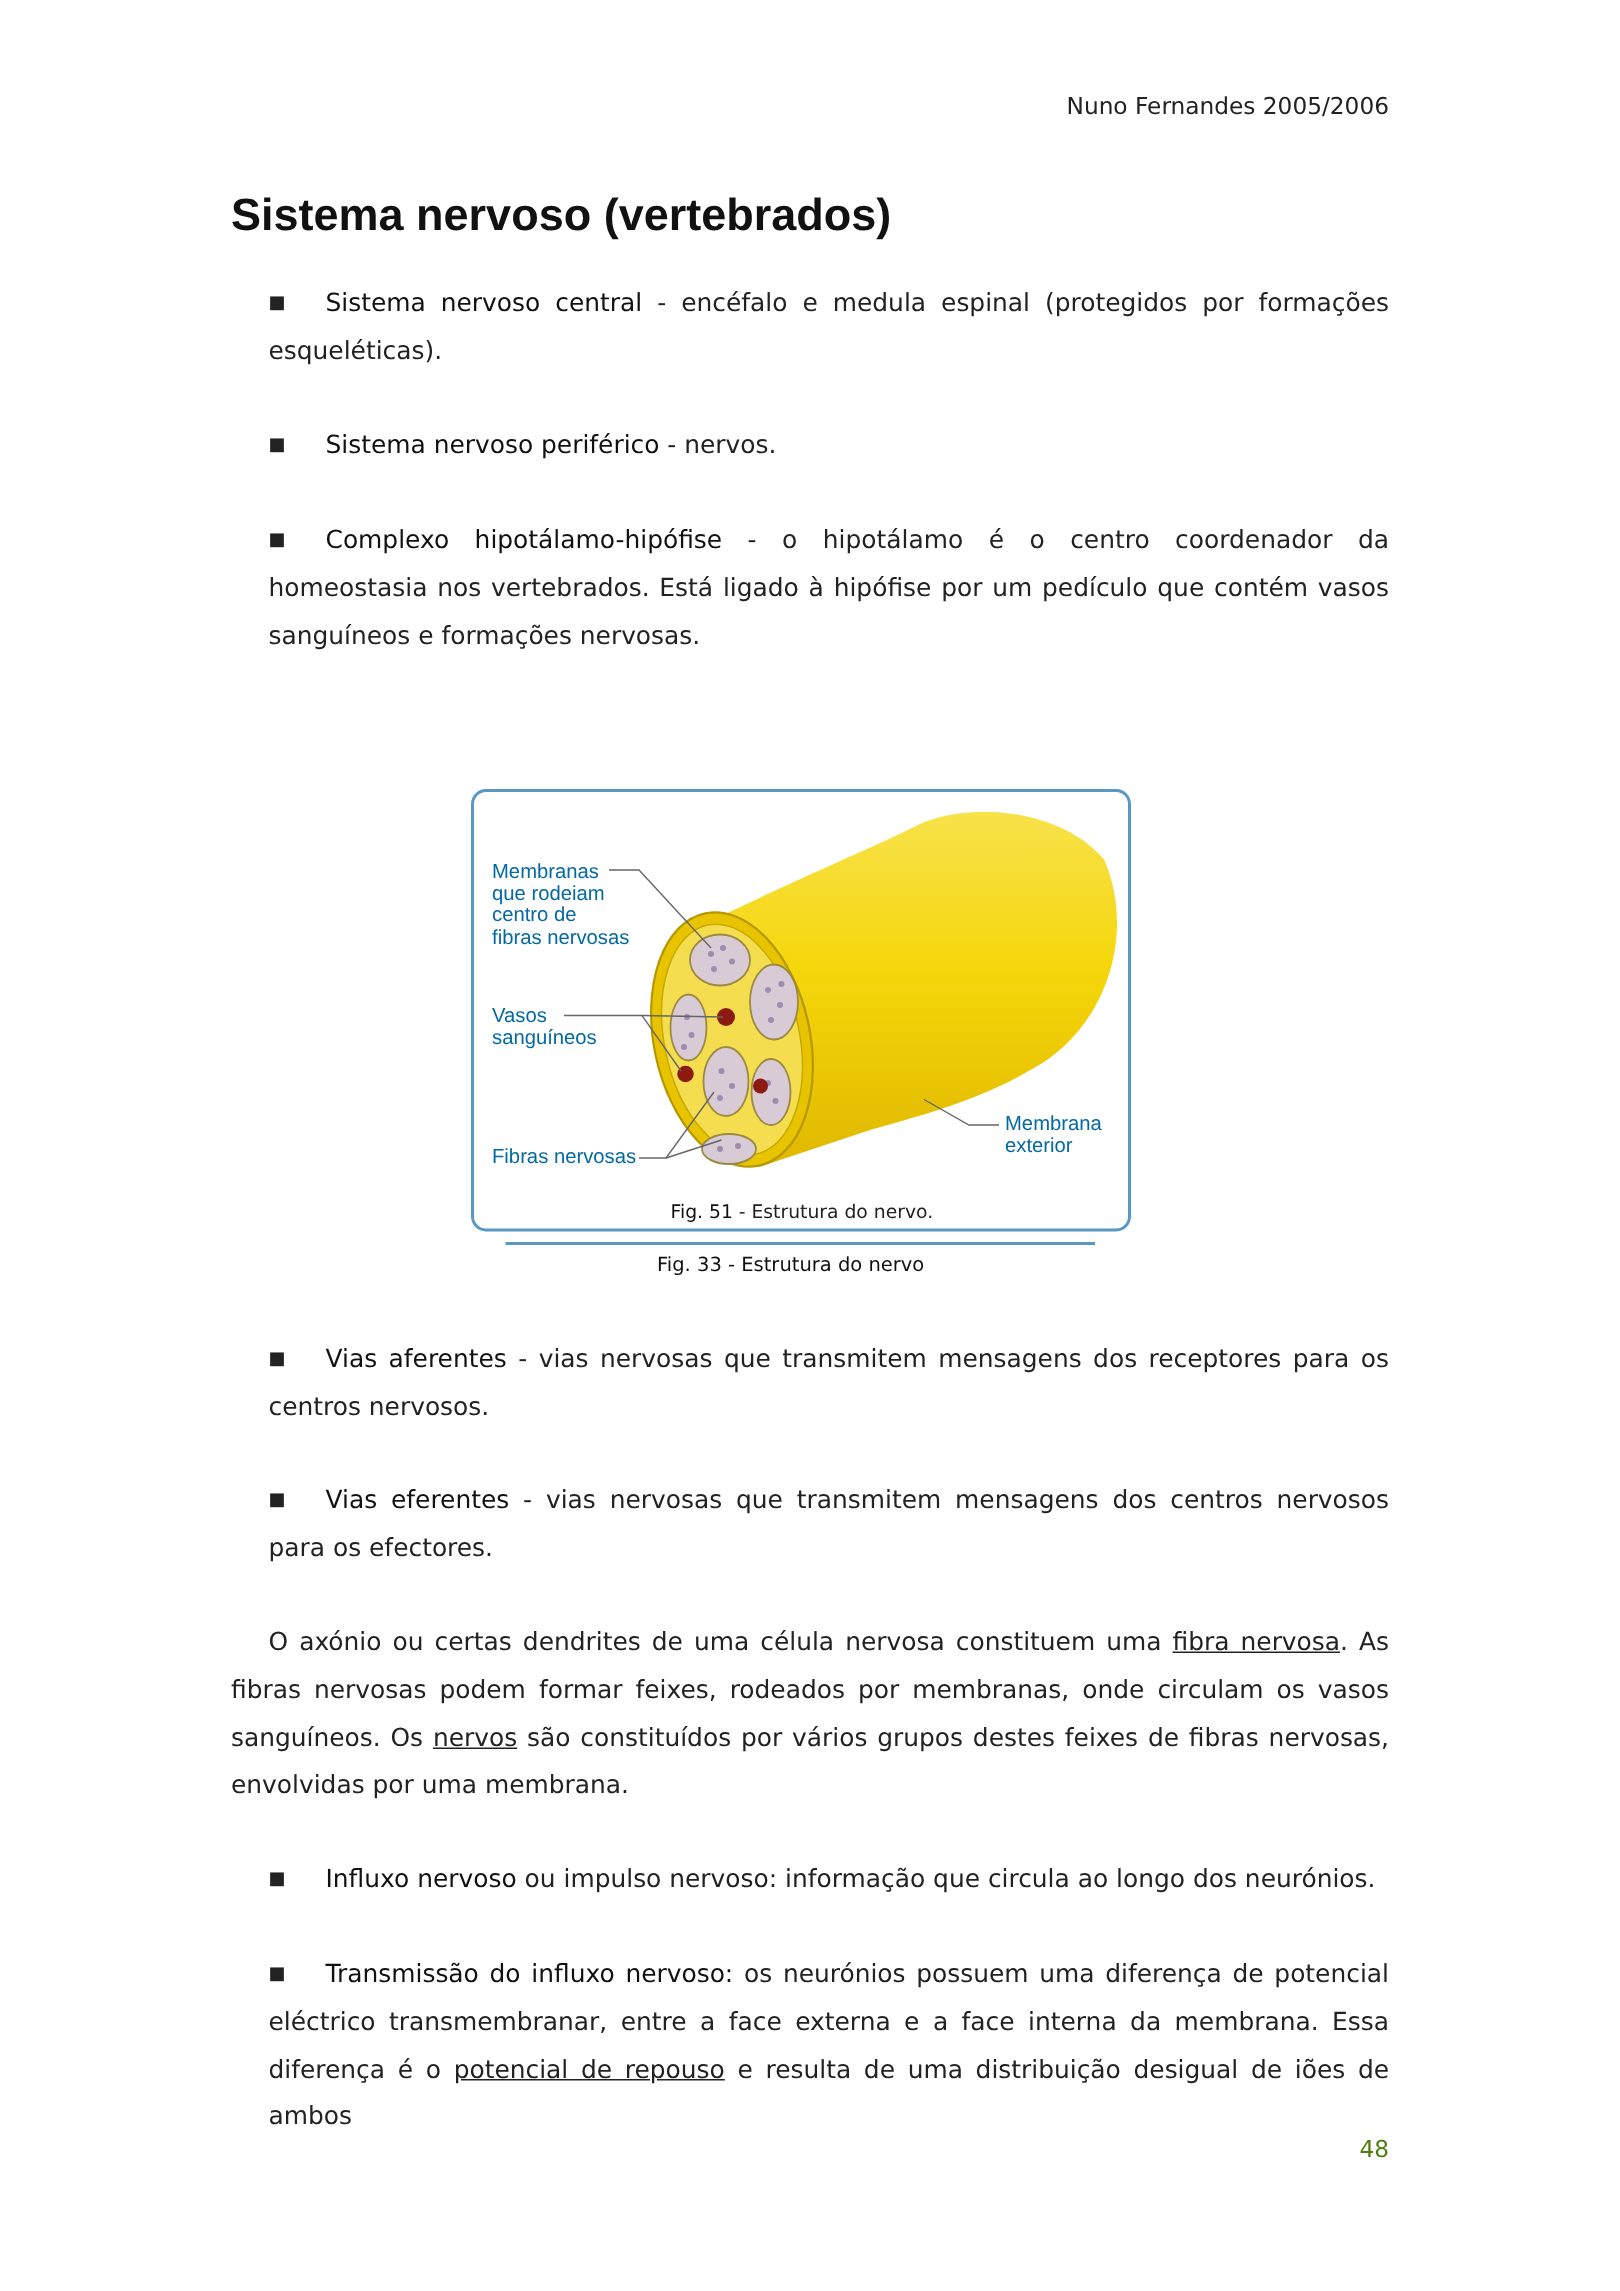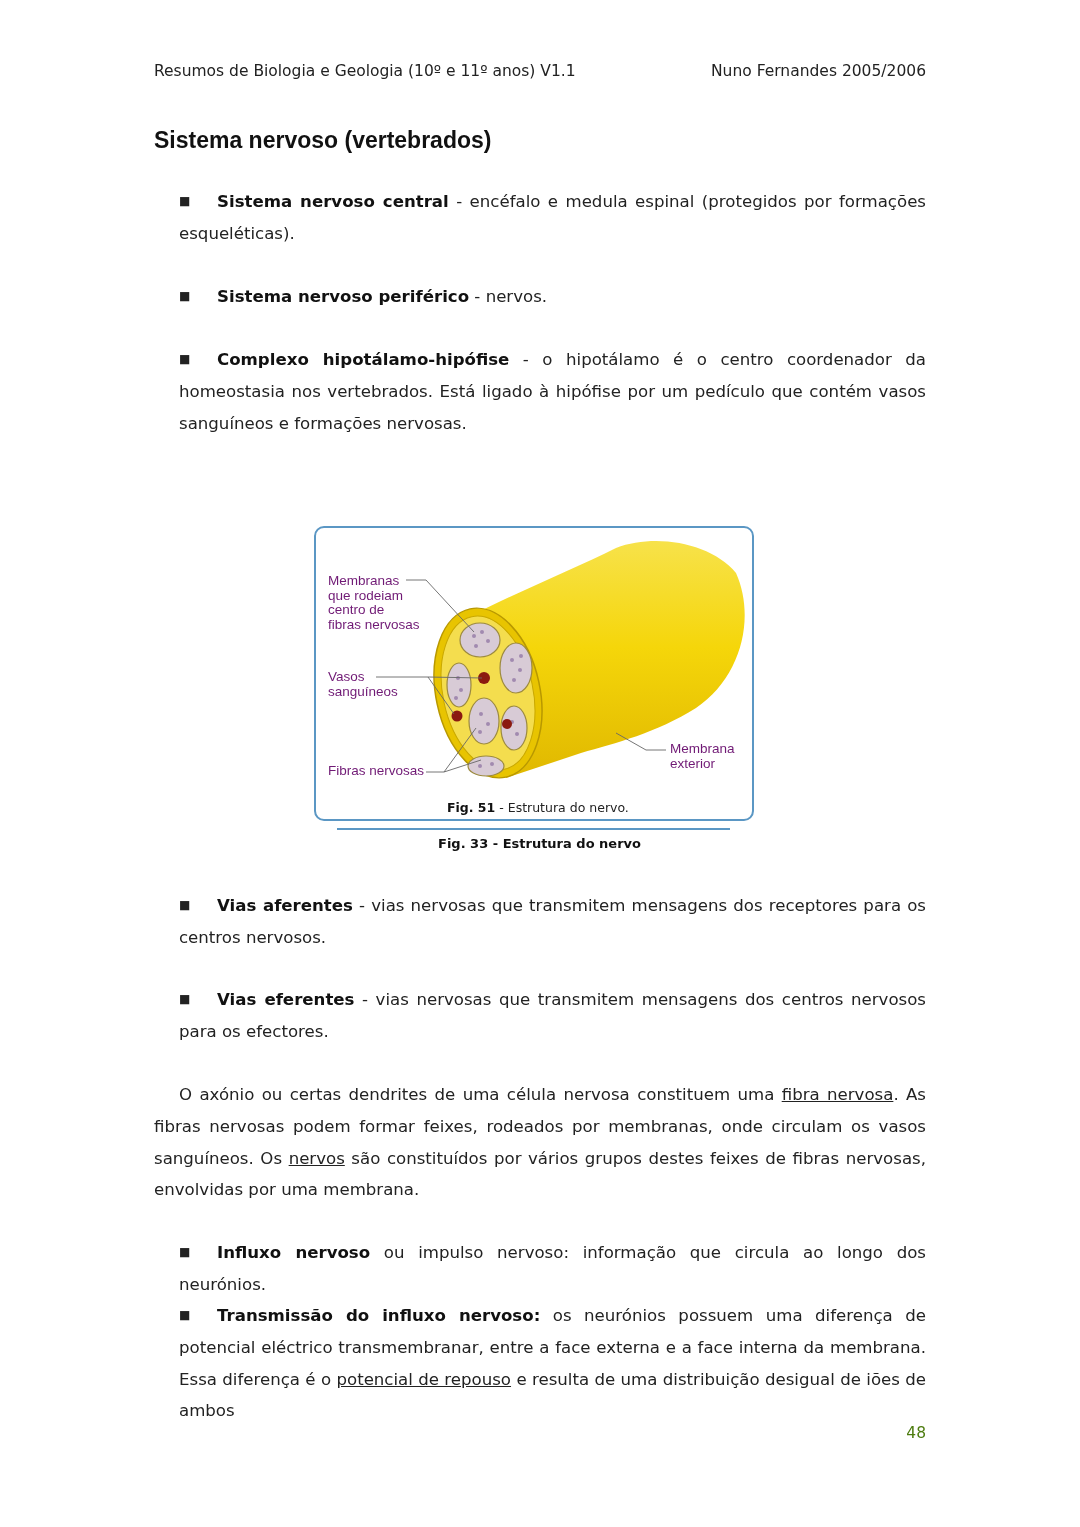--- a/index.html
+++ b/index.html
@@ -3,42 +3,41 @@
 <meta charset="utf-8">
 <style>
   html, body { margin: 0; padding: 0; background: #ffffff; }
   body { width: 1080px; height: 1527px; position: relative; overflow: hidden;
          font-family: "DejaVu Sans", sans-serif; color: #111; }
   .header { position: absolute; top: 62px; left: 154px; width: 772px; height: 24px;
             font-size: 15.5px; color: #222; }
   .header .left { position: absolute; left: 0; top: 0; }
   .header .right { position: absolute; right: 0; top: 0; }
   .title { position: absolute; top: 127px; left: 154px; font-family: "Liberation Sans", sans-serif;
-           font-weight: bold; font-size: 23px; color: #111; }
+           font-weight: bold; font-size: 30px; color: #111; }
   .para { position: absolute; left: 179px; width: 747px; font-size: 16.6px; line-height: 31.8px;
           text-align: justify; color: #222; }
   .para.full { left: 154px; width: 772px; }
   .bullet-line { display: block; text-indent: 38px; position: relative; }
   .bullet { position: absolute; left: 0; top: 0; text-indent: 0; font-size: 12px; }
-  b { font-weight: bold; color: #111; }
+  b { font-weight: normal; color: #111; }
   u { text-decoration: underline; }
   .figure { position: absolute; left: 314px; top: 526px; width: 436px; height: 291px;
             border: 2px solid #5b97c4; border-radius: 10px; background: #fff; }
   .fig-caption-inner { position: absolute; left: 447px; top: 800px; font-size: 12.5px; color: #222; }
   .fig-rule { position: absolute; left: 337px; top: 828px; width: 393px; height: 2px; background: #5b97c4; }
   .fig-caption { position: absolute; left: 438px; top: 836px; font-size: 13px; color: #222; }
   .label { position: absolute; font-family: "Liberation Sans", sans-serif; font-size: 13.5px;
-           line-height: 14.5px; color: #701a75; }
+           line-height: 14.5px; color: #0369a1; }
   .page-number { position: absolute; right: 154px; top: 1424px; font-size: 15.5px; color: #4d7c0f; }
 </style>
 </head>
 <body>
 
 <div class="header">
-  <span class="left">Resumos de Biologia e Geologia (10º e 11º anos) V1.1</span>
   <span class="right">Nuno Fernandes 2005/2006</span>
 </div>
 
 <div class="title">Sistema nervoso (vertebrados)</div>
 
 <div class="para" style="top:186px;">
   <span class="bullet-line"><span class="bullet">■</span><b>Sistema nervoso central</b><span> - </span><span>encéfalo e medula espinal (protegidos por formações esqueléticas).</span></span>
 </div>
 
 <div class="para" style="top:281px;">

